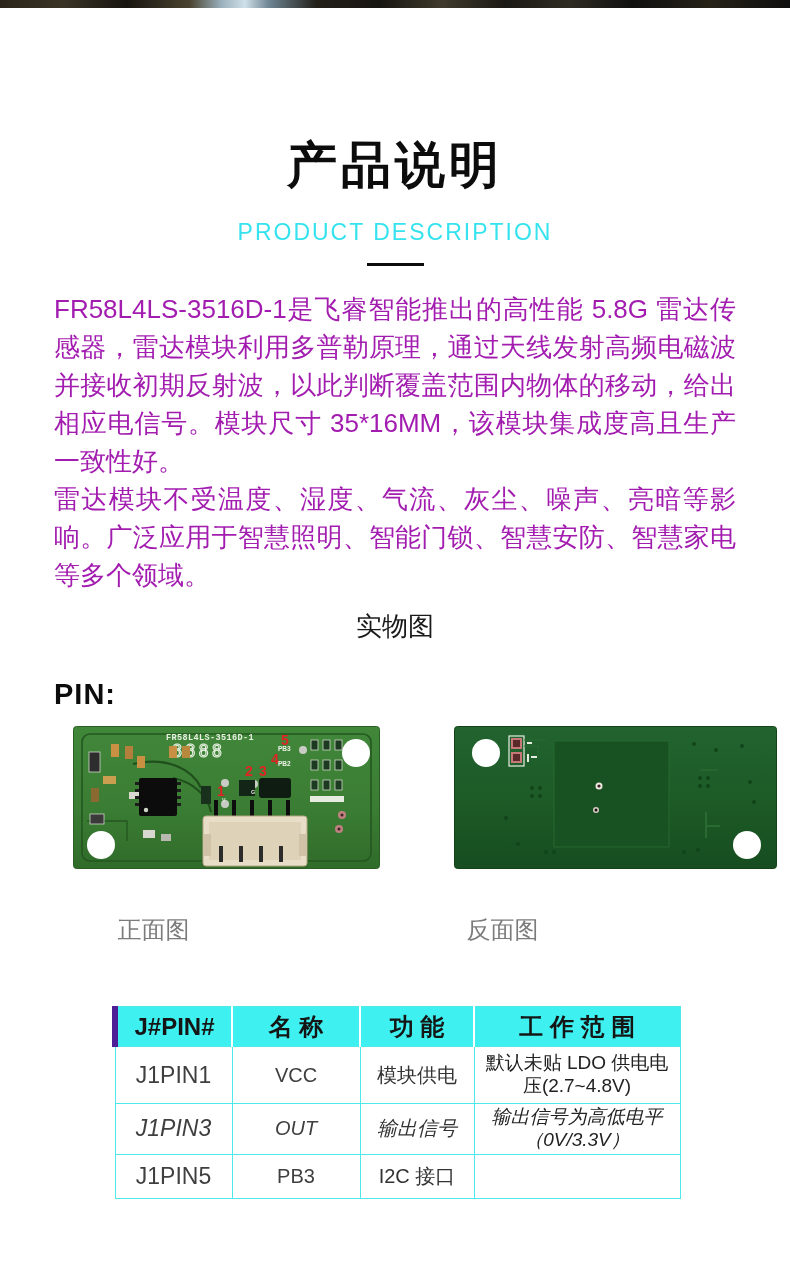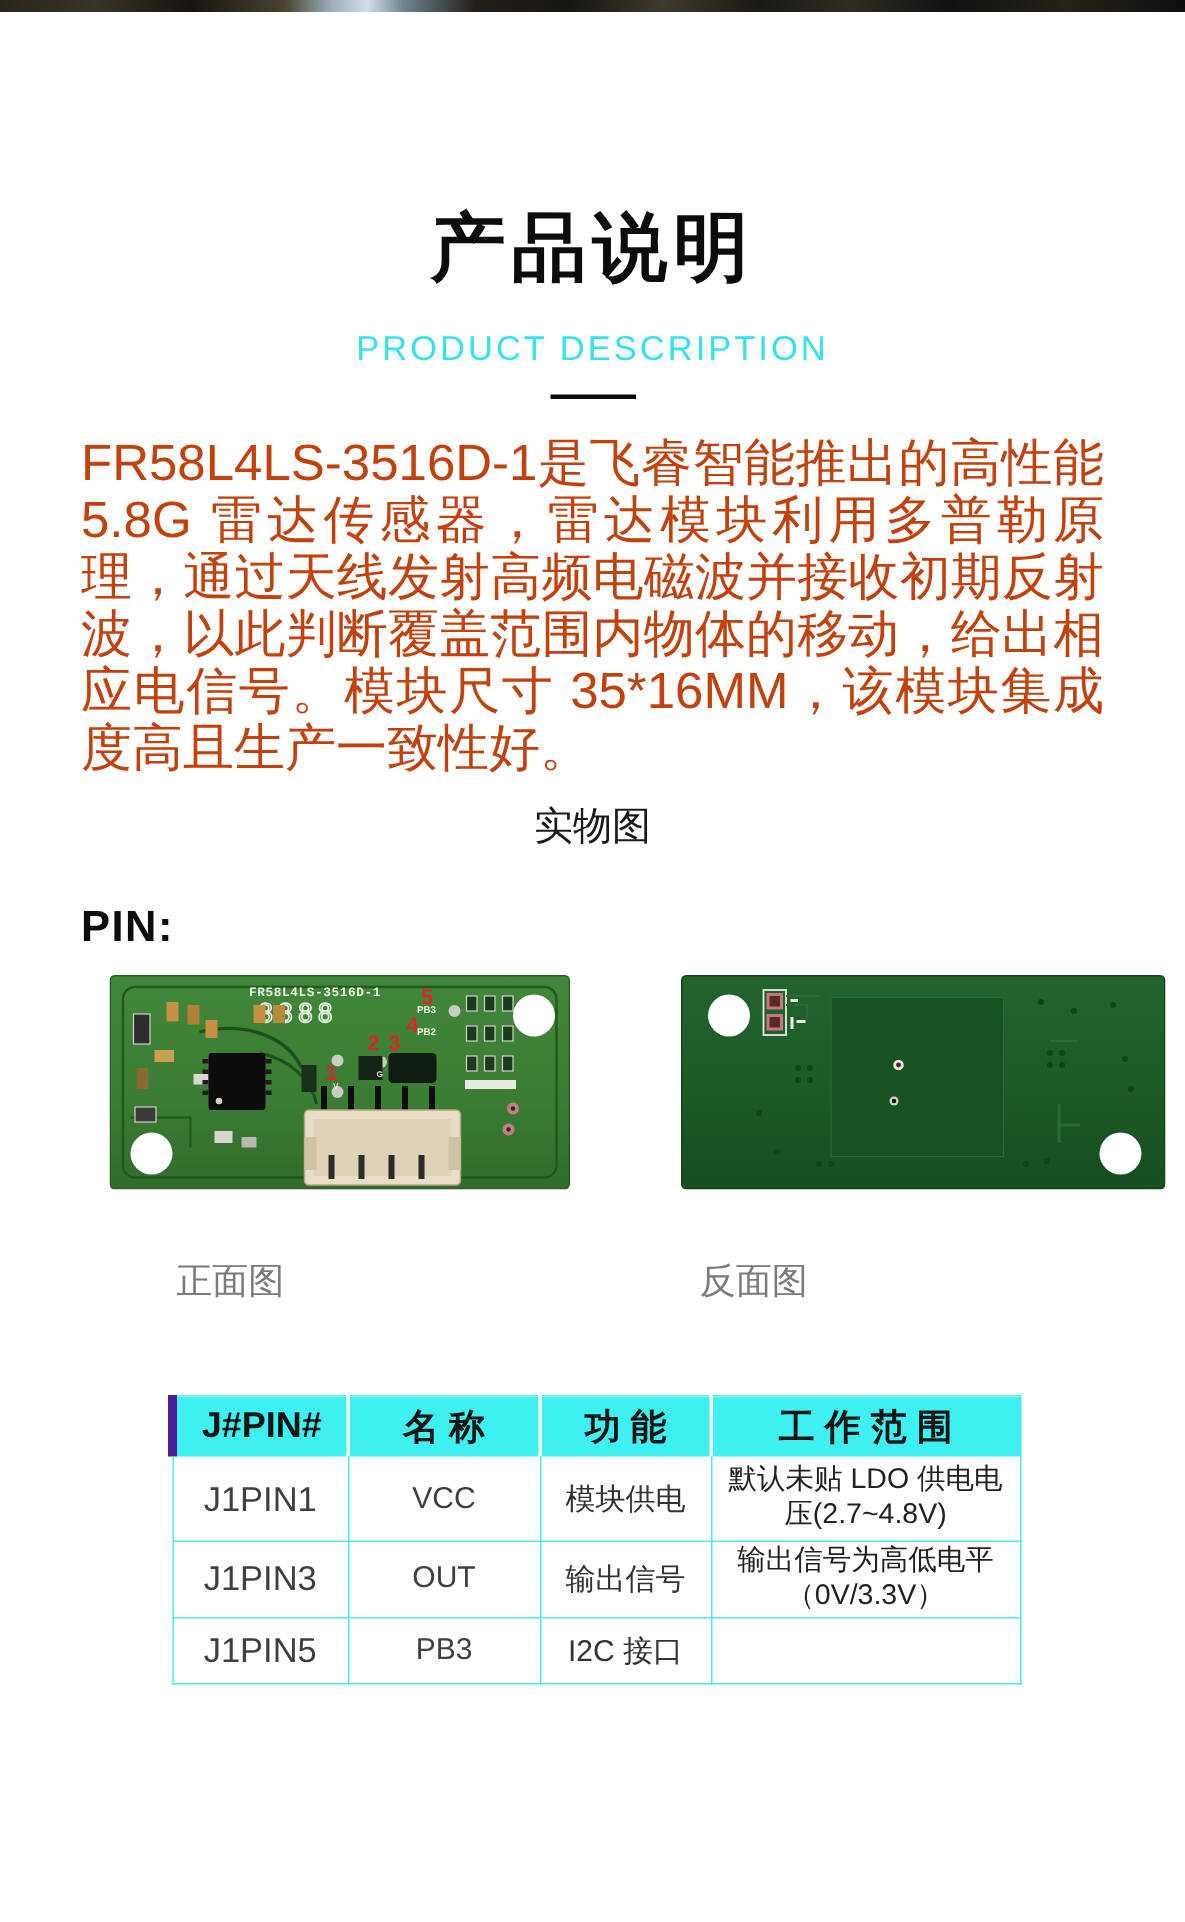--- a/index.html
+++ b/index.html
@@ -21,21 +21,21 @@
   }
   .page-subtitle {
     margin-top:20px; text-align:center;
     font-size:23px; letter-spacing:2px; color:#35e3ee; font-weight:400;
   }
   .title-divider {
     width:57px; height:3px; background:#0c0c0c; margin:17px auto 0 auto;
   }
   .desc {
     margin-top:24px; padding:0 54px;
-    font-size:34px; line-height:38px; color:#c2410c;
+    font-size:26px; line-height:38px; color:#a21caf;
     text-align:justify;
   }
   .desc p { margin:0; }
   .photos-title {
     margin-top:15px; text-align:center;
     font-size:26px; font-weight:400; color:#1a1a1a;
   }
   .pin-label {
     margin:34px 0 0 54px;
     font-size:29px; font-weight:bold; color:#0c0c0c; letter-spacing:1px;
@@ -67,34 +67,35 @@
     font-size:24px; font-weight:bold; height:40px;
     border-left:2px solid #ffffff; border-right:2px solid #ffffff;
     border-top:1px solid #4fe9e9; border-bottom:1px solid #4fe9e9;
   }
   .pin-table thead th:first-child { border-left:6px solid #4c1d95; }
   .pin-table thead th:last-child  { border-right:1px solid #4fe9e9; }
   .pin-table td.c-pin  { font-size:23px; color:#3f3f3f; }
   .pin-table td.c-name { font-size:20px; color:#3f3f3f; }
   .pin-table td.c-func { font-size:20px; color:#333333; }
   .pin-table td.c-range{ font-size:19px; color:#222222; line-height:1.2; padding:2px 4px; }
-  .r1 td { height:57px;border-radius:24px; } .r2 td { height:42px; } .r3 td { height:49px; }
+  .r1 td { height:57px;border-radius:24px; } .r2 td { height:42px; } .r3 td { height:49px;font-style:italic; }
   .r4 td { height:41px; } .r5 td { height:44px; }
 </style>
 </head>
 <body>
 
 <div class="top-strip"></div>
 
 <h1 class="page-title">产品说明</h1>
 <div class="page-subtitle">PRODUCT DESCRIPTION</div>
 <div class="title-divider"></div>
 
 <div class="desc">
   <p>FR58L4LS-3516D-1是飞睿智能推出的高性能 5.8G 雷达传感器，雷达模块利用多普勒原理，通过天线发射高频电磁波并接收初期反射波，以此判断覆盖范围内物体的移动，给出相应电信号。模块尺寸 35*16MM，该模块集成度高且生产一致性好。</p>
+  <p>雷达模块不受温度、湿度、气流、灰尘、噪声、亮暗等影响。广泛应用于智慧照明、智能门锁、智慧安防、智慧家电等多个领域。</p>
 </div>
 
 <div class="photos-title">实物图</div>
 <div class="pin-label">PIN:</div>
 
 <div class="boards">
 
   <svg class="board-front" viewBox="0 0 307 143">
     <defs>
       <linearGradient id="fg" x1="0" y1="0" x2="0" y2="1">

